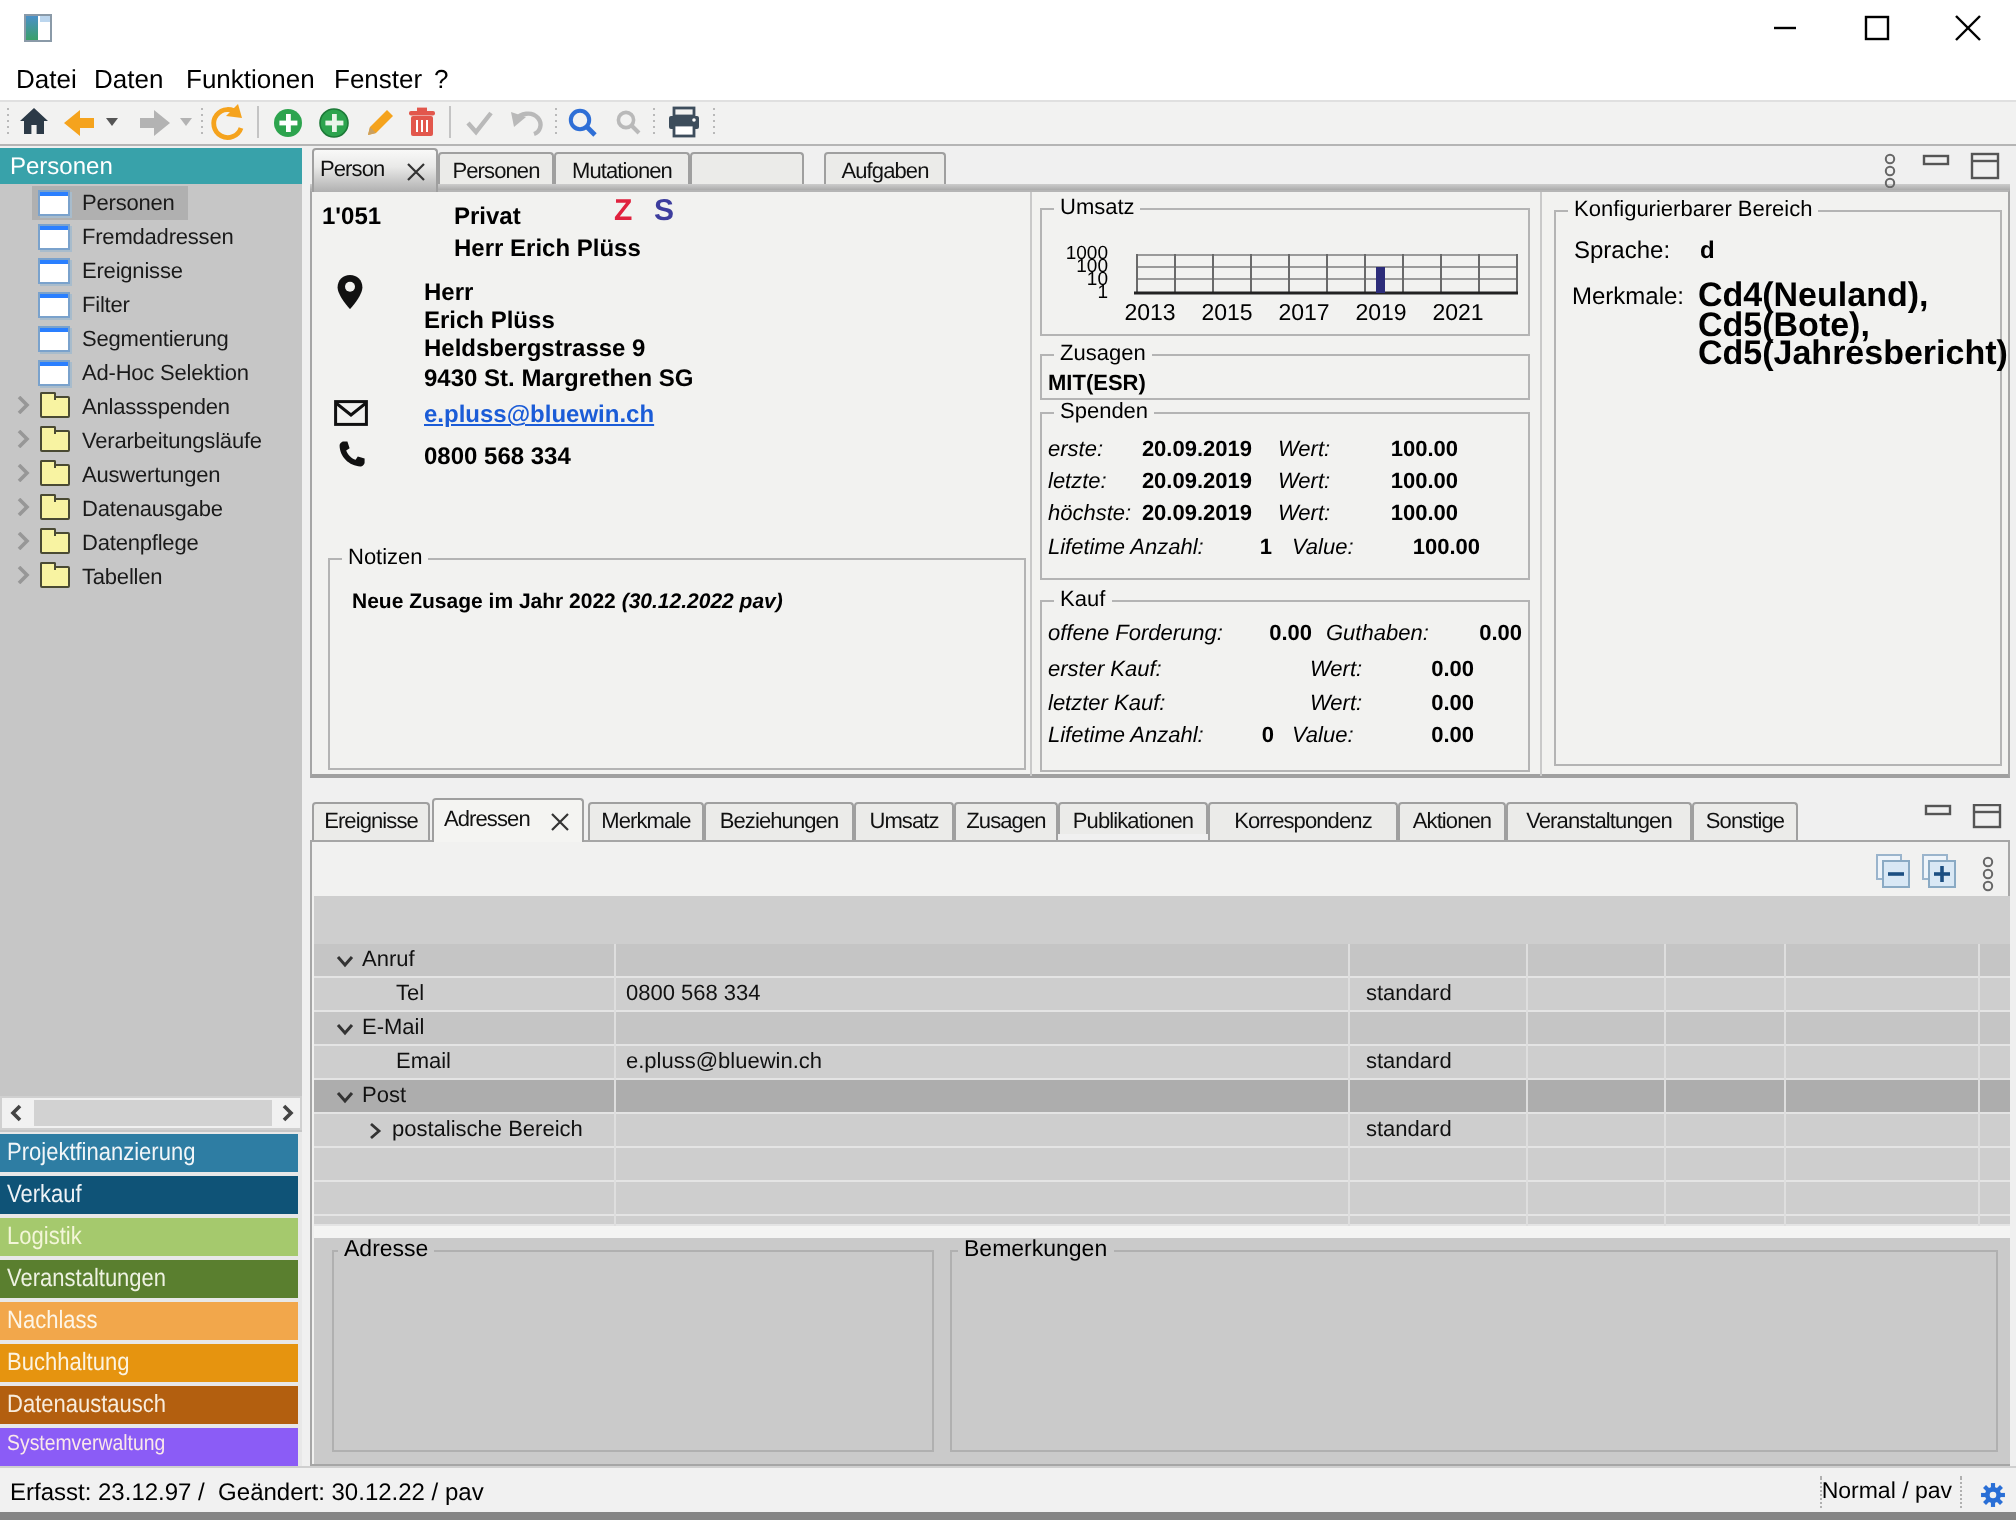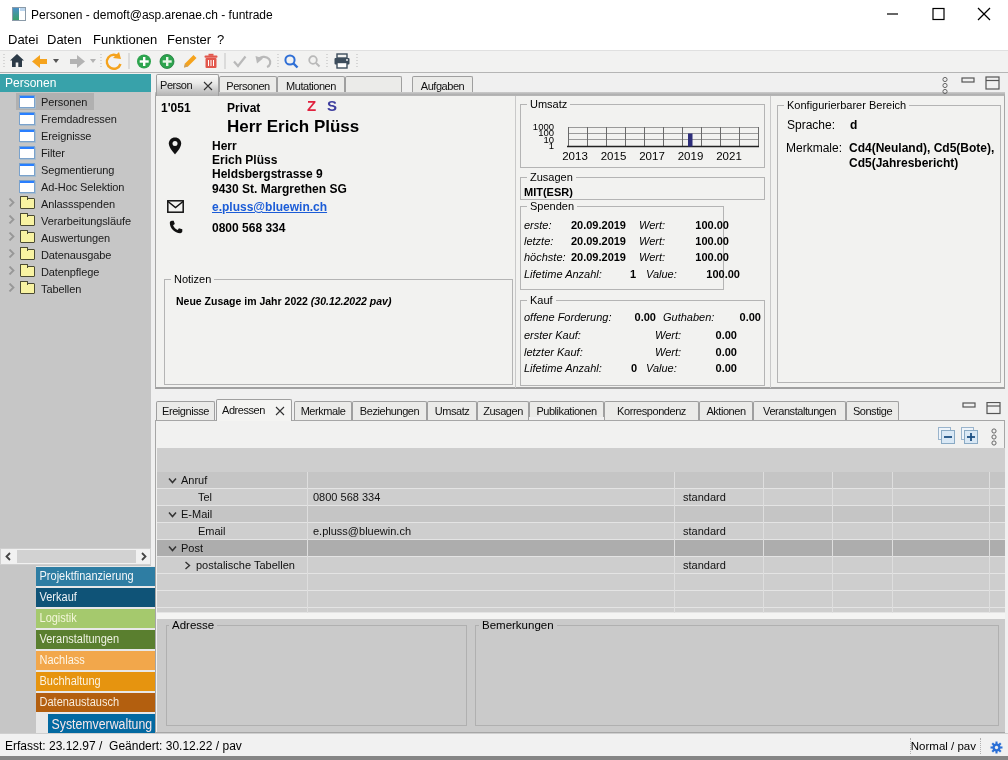--- a/index.html
+++ b/index.html
@@ -14,21 +14,20 @@
 </style>
 </head>
 <body>
 <div id="win">
 
 <div class="abs" style="left:0;top:0;width:1008px;height:28px;background:#ffffff;"></div>
 <div class="abs" style="left:12px;top:7px;width:14px;height:14px;border:1px solid #8a9aa8;background:#fff;">
   <div class="abs" style="left:0;top:0;width:6px;height:12px;background:linear-gradient(#4a90c8,#3aa06a);"></div>
   <div class="abs" style="left:7px;top:0;width:5px;height:3px;background:#bcd6ee;"></div>
 </div>
-<div class="abs" style="left:31px;top:8px;font-size:12px;color:#000;">Personen - demoft@asp.arenae.ch - funtrade</div>
 <svg class="abs" style="left:886px;top:6px;" width="110" height="16" viewBox="0 0 110 16">
   <line x1="1" y1="8" x2="12" y2="8" stroke="#000" stroke-width="1.2"></line>
   <rect x="47" y="2.5" width="11" height="11" fill="none" stroke="#000" stroke-width="1.2"></rect>
   <line x1="92" y1="2" x2="104" y2="14" stroke="#000" stroke-width="1.2"></line>
   <line x1="104" y1="2" x2="92" y2="14" stroke="#000" stroke-width="1.2"></line>
 </svg>
 
 <div class="abs" style="left:0;top:28px;width:1008px;height:22px;background:#ffffff;"></div>
 <div class="abs" style="left:8px;top:32px;font-size:13px;">Datei</div>
 <div class="abs" style="left:47px;top:32px;font-size:13px;">Daten</div>
@@ -183,29 +182,29 @@
 <div class="abs" style="left:0;top:548px;width:151px;height:17px;background:#f1f1f1;border:1px solid #d0d0d0;">
   <div class="abs" style="left:16px;top:1px;width:119px;height:13px;background:#d2d2d2;"></div>
   <svg class="abs" style="left:3px;top:3px;" width="9" height="9" viewBox="0 0 9 9">
         <path d="M6 1 L2.5 4.5 L6 8" fill="none" stroke="#444" stroke-width="1.8"></path>
       </svg>
   <svg class="abs" style="left:138px;top:3px;" width="9" height="9" viewBox="0 0 9 9">
         <path d="M3 1 L6.5 4.5 L3 8" fill="none" stroke="#444" stroke-width="1.8"></path>
       </svg>
 </div>
 
-<div class="abs" id="bars" style="left:0;top:566px;width:151px;height:167px;background:#e8e8e8;margin-left:36px;">
+<div class="abs" id="bars" style="left:0;top:566px;width:151px;height:167px;background:#e8e8e8;">
       <div style="position:absolute;left:0;top:1px;width:149px;height:19px;background:#2e7da3;color:#f2f6f8;font-size:12.5px;"><span style="display:inline-block;transform:scaleX(0.88);transform-origin:0 0;padding:2px 0 0 4px;white-space:nowrap;">Projektfinanzierung</span></div>
       <div style="position:absolute;left:0;top:22px;width:149px;height:19px;background:#0f5377;color:#eef3f6;font-size:12.5px;"><span style="display:inline-block;transform:scaleX(0.88);transform-origin:0 0;padding:2px 0 0 4px;white-space:nowrap;">Verkauf</span></div>
       <div style="position:absolute;left:0;top:43px;width:149px;height:19px;background:#a5c96d;color:#f3f6d8;font-size:12.5px;"><span style="display:inline-block;transform:scaleX(0.88);transform-origin:0 0;padding:2px 0 0 4px;white-space:nowrap;">Logistik</span></div>
       <div style="position:absolute;left:0;top:64px;width:149px;height:19px;background:#5a7f2f;color:#eef2e2;font-size:12.5px;"><span style="display:inline-block;transform:scaleX(0.88);transform-origin:0 0;padding:2px 0 0 4px;white-space:nowrap;">Veranstaltungen</span></div>
       <div style="position:absolute;left:0;top:85px;width:149px;height:19px;background:#f2a74b;color:#fdf6e8;font-size:12.5px;"><span style="display:inline-block;transform:scaleX(0.88);transform-origin:0 0;padding:2px 0 0 4px;white-space:nowrap;">Nachlass</span></div>
       <div style="position:absolute;left:0;top:106px;width:149px;height:19px;background:#e6940f;color:#fcf3e0;font-size:12.5px;"><span style="display:inline-block;transform:scaleX(0.88);transform-origin:0 0;padding:2px 0 0 4px;white-space:nowrap;">Buchhaltung</span></div>
       <div style="position:absolute;left:0;top:127px;width:149px;height:19px;background:#b35f0f;color:#f8ecdc;font-size:12.5px;"><span style="display:inline-block;transform:scaleX(0.88);transform-origin:0 0;padding:2px 0 0 4px;white-space:nowrap;">Datenaustausch</span></div>
-      <div style="position:absolute;left:12px;top:148px;width:149px;height:19px;background:#0369a1;color:#fae8ea;font-size:14px;"><span style="display:inline-block;transform:scaleX(0.88);transform-origin:0 0;padding:2px 0 0 4px;white-space:nowrap;">Systemverwaltung</span></div>
+      <div style="position:absolute;left:0;top:148px;width:149px;height:19px;background:#8b5cf6;color:#fae8ea;font-size:11px;"><span style="display:inline-block;transform:scaleX(0.88);transform-origin:0 0;padding:2px 0 0 4px;white-space:nowrap;">Systemverwaltung</span></div>
     </div>
 
 <div class="abs" style="left:0;top:733px;width:1008px;height:23px;background:#f1f1f1;border-top:1px solid #cfcfcf;"></div>
 <div class="abs" style="left:5px;top:739px;font-size:12px;">Erfasst: 23.12.97 /&nbsp; Geändert: 30.12.22 / pav</div>
 <div class="abs" style="left:0;top:756px;width:1008px;height:4px;background:#858585;"></div>
 <div class="abs" style="right:32px;top:740px;font-size:11.5px;">Normal / pav</div>
     <div class="abs" style="left:910px;top:738px;width:1px;height:16px;border-left:1px dotted #b0b0b0;"></div>
 <div class="abs" style="left:980px;top:738px;width:1px;height:16px;border-left:1px dotted #b0b0b0;"></div>
 <svg class="abs" style="left:990px;top:741px;" width="13" height="13" viewBox="0 0 15 15">
   <g fill="#2a6fd6">
@@ -247,21 +246,21 @@
 
 <div class="abs" id="toppanel" style="left:155px;top:95px;width:850px;height:294px;background:#f2f2f0;border:1px solid #a6a6a6;border-top:1px solid #b5b5b5;border-bottom:2px solid #a0a0a0;">
 
   <div class="abs" style="left:359px;top:0;width:1px;height:292px;background:#c9c9c9;"></div>
   <div class="abs" style="left:614px;top:0;width:1px;height:292px;background:#c9c9c9;"></div>
 
   <div class="abs b" style="left:5px;top:5px;font-size:12px;">1'051</div>
   <div class="abs b" style="left:71px;top:5px;font-size:12px;">Privat</div>
   <div class="abs b" style="left:151px;top:1px;font-size:15px;color:#e0223e;">Z</div>
   <div class="abs b" style="left:171px;top:1px;font-size:15px;color:#3d3d9e;">S</div>
-  <div class="abs b" style="left:71px;top:21px;font-size:17px;">Herr Erich Plüss</div>
+  <div class="abs b" style="left:71px;top:21px;font-size:12px;">Herr Erich Plüss</div>
 
   <svg class="abs" style="left:12px;top:41px;" width="14" height="18" viewBox="0 0 14 18">
     <path d="M7 0.5 C 3.4 0.5, 0.8 3.2, 0.8 6.6 C 0.8 11, 7 17.5, 7 17.5 C 7 17.5, 13.2 11, 13.2 6.6 C 13.2 3.2, 10.6 0.5, 7 0.5 Z" fill="#111"></path>
     <circle cx="7" cy="6.4" r="2.5" fill="#f2f2f0"></circle>
   </svg>
   <div class="abs b" style="left:56px;top:43px;font-size:12px;line-height:14.2px;">Herr<br>Erich Plüss<br>Heldsbergstrasse 9<br>9430 St. Margrethen SG</div>
 
   <svg class="abs" style="left:11px;top:104px;" width="17" height="13" viewBox="0 0 17 13">
     <rect x="0.8" y="0.8" width="15.4" height="11.4" fill="none" stroke="#111" stroke-width="1.5"></rect>
     <path d="M1 1.5 L8.5 7.5 L16 1.5" fill="none" stroke="#111" stroke-width="1.5"></path>
@@ -315,21 +314,21 @@
           <text x="170.5" y="46">2019</text>
           <text x="209" y="46">2021</text>
     </g>
   </svg>
 
   <div class="gb" style="left:364px;top:81px;width:245px;height:23px;background:#f2f2f0;">
     <div class="lbl">Zusagen</div>
     <div class="abs b" style="left:3px;top:8px;font-size:11px;">MIT(ESR)</div>
   </div>
 
-  <div class="gb" style="left:364px;top:110px;width:204px;height:84px;background:#f2f2f0;">
+  <div class="gb" style="left:364px;top:110px;width:245px;height:84px;background:#f2f2f0;">
     <div class="lbl">Spenden</div>
     <div class="abs i" style="left:3px;top:12px;font-size:11px;">erste:</div>
     <div class="abs b" style="left:0;top:12px;width:105px;text-align:right;font-size:11px;">20.09.2019</div>
     <div class="abs i" style="left:118px;top:12px;font-size:11px;">Wert:</div>
     <div class="abs b" style="left:0;top:12px;width:208px;text-align:right;font-size:11px;">100.00</div>
     <div class="abs i" style="left:3px;top:28px;font-size:11px;">letzte:</div>
     <div class="abs b" style="left:0;top:28px;width:105px;text-align:right;font-size:11px;">20.09.2019</div>
     <div class="abs i" style="left:118px;top:28px;font-size:11px;">Wert:</div>
     <div class="abs b" style="left:0;top:28px;width:208px;text-align:right;font-size:11px;">100.00</div>
     <div class="abs i" style="left:3px;top:44px;font-size:11px;">höchste:</div>
@@ -358,21 +357,21 @@
     <div class="abs b" style="left:0;top:61px;width:116px;text-align:right;font-size:11px;">0</div>
     <div class="abs i" style="left:125px;top:61px;font-size:11px;">Value:</div>
     <div class="abs b" style="left:0;top:61px;width:216px;text-align:right;font-size:11px;">0.00</div>
   </div>
 
   <div class="gb" style="left:621px;top:9px;width:224px;height:278px;background:#f2f2f0;">
     <div class="lbl">Konfigurierbarer Bereich</div>
     <div class="abs" style="left:9px;top:12px;font-size:12px;">Sprache:</div>
     <div class="abs b" style="left:72px;top:12px;font-size:12px;">d</div>
     <div class="abs" style="left:8px;top:35px;font-size:12px;">Merkmale:</div>
-    <div class="abs b" style="left:71px;top:35px;font-size:12px;line-height:14.5px;">Cd4(Neuland), Cd5(Bote),<br>Cd5(Jahresbericht)</div>
+    <div class="abs b" style="left:71px;top:35px;font-size:17px;line-height:14.5px;">Cd4(Neuland), Cd5(Bote),<br>Cd5(Jahresbericht)</div>
   </div>
 </div>
 
 <div class="abs" id="bottabs" style="left:0;top:398px;width:1008px;height:23px;font-size:11px;">
   <div class="tab" style="left:156px;top:3px;width:59px;height:20px;padding-top:3px;">Ereignisse</div>
   <div class="tab act" style="left:216px;top:1px;width:76px;height:22px;padding-top:4px;text-align:left;padding-left:5px;">Adressen<svg style="position:absolute;right:6px;top:6px;" width="10" height="10" viewBox="0 0 10 10">
           <path d="M1 1 L9 9 M9 1 L1 9" stroke="#333" stroke-width="1.1" fill="none"></path>
         </svg></div>
   <div class="tab" style="left:294px;top:3px;width:58px;height:20px;padding-top:3px;">Merkmale</div>
   <div class="tab" style="left:352px;top:3px;width:75px;height:20px;padding-top:3px;">Beziehungen</div>
@@ -473,21 +472,21 @@
         <div style="position:absolute;left:0;top:109px;width:848px;height:17px;background:#cecece;border-bottom:1px solid #e4e4e4;">
           <div style="position:absolute;left:150px;top:0;width:1px;height:17px;background:#dedede;"></div>
           <div style="position:absolute;left:517px;top:0;width:1px;height:17px;background:#dedede;"></div>
           <div style="position:absolute;left:605.5px;top:0;width:1px;height:17px;background:#dedede;"></div>
           <div style="position:absolute;left:674.5px;top:0;width:1px;height:17px;background:#dedede;"></div>
           <div style="position:absolute;left:735px;top:0;width:1px;height:17px;background:#dedede;"></div>
           <div style="position:absolute;left:832px;top:0;width:1px;height:17px;background:#dedede;"></div>
           <svg style="position:absolute;left:27px;top:4px;" width="7" height="9" viewBox="0 0 7 9">
             <path d="M1.5 1 L5.5 4.5 L1.5 8" fill="none" stroke="#333" stroke-width="1.4"></path>
           </svg>
-          <div style="position:absolute;left:39px;top:2px;">postalische Tabellen</div>
+          <div style="position:absolute;left:39px;top:2px;">postalische Bereich</div>
           <div style="position:absolute;left:526px;top:2px;">standard</div>
         </div>
         <div style="position:absolute;left:0;top:126px;width:848px;height:17px;background:#cecece;border-bottom:1px solid #e4e4e4;">
           <div style="position:absolute;left:150px;top:0;width:1px;height:17px;background:#dedede;"></div>
           <div style="position:absolute;left:517px;top:0;width:1px;height:17px;background:#dedede;"></div>
           <div style="position:absolute;left:605.5px;top:0;width:1px;height:17px;background:#dedede;"></div>
           <div style="position:absolute;left:674.5px;top:0;width:1px;height:17px;background:#dedede;"></div>
           <div style="position:absolute;left:735px;top:0;width:1px;height:17px;background:#dedede;"></div>
           <div style="position:absolute;left:832px;top:0;width:1px;height:17px;background:#dedede;"></div>
         </div>

